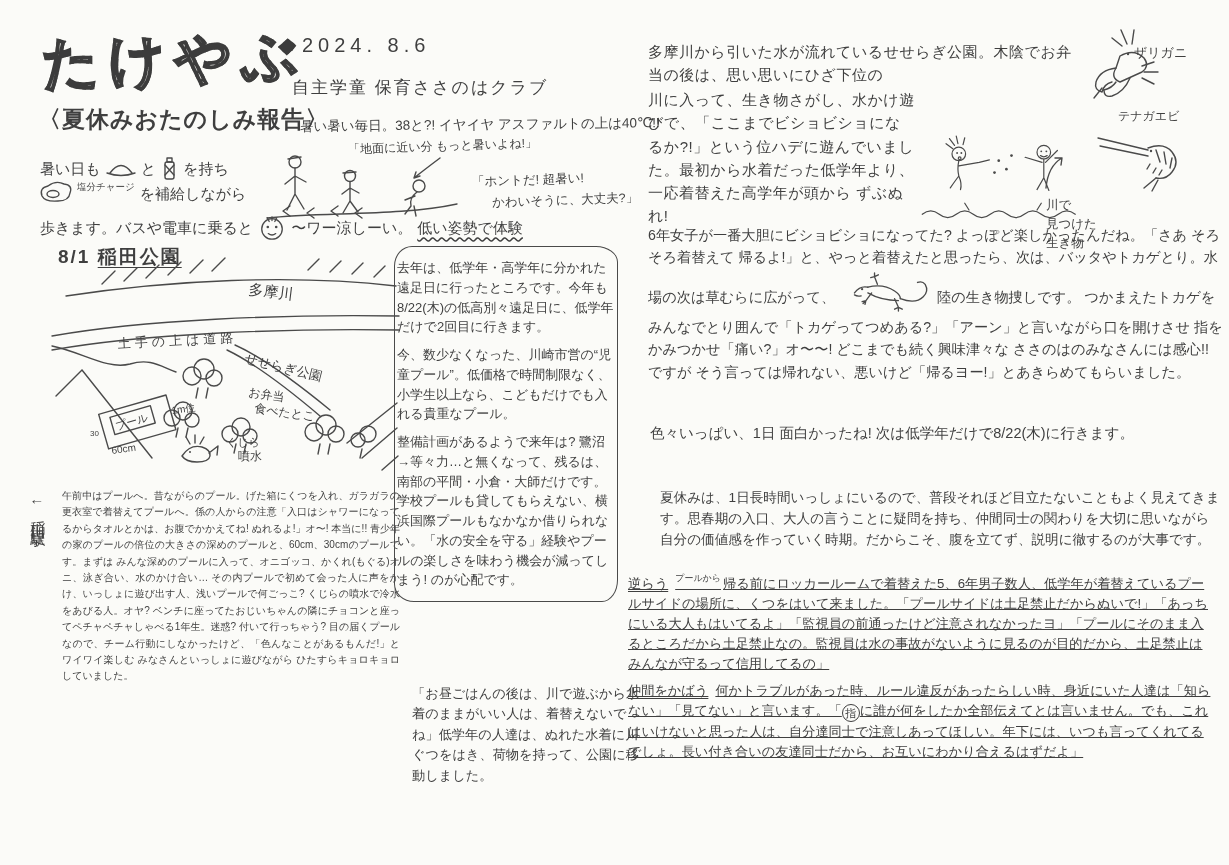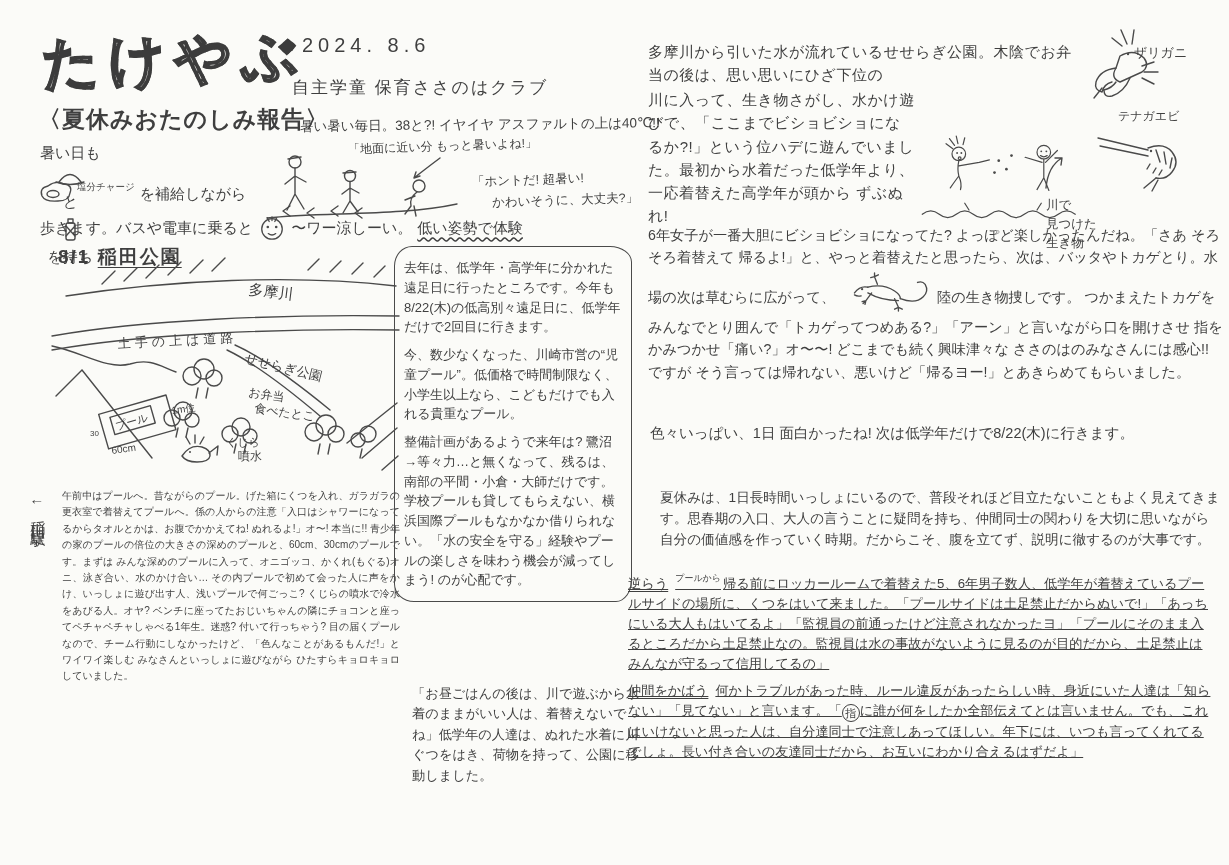--- a/index.html
+++ b/index.html
@@ -24,35 +24,35 @@
       background:repeating-linear-gradient(115deg,#3c3c3c 0 3px,#f7f7f4 3px 7px);
       -webkit-background-clip:text;background-clip:text;color:transparent;
       -webkit-text-stroke:2px #3c3c3c;
     }
   }
   .date{left:302px;top:34px;font-size:20px;letter-spacing:5px;}
   .org{left:292px;top:76px;font-size:17px;letter-spacing:2px;}
   .report-title{left:38px;top:104px;font-size:23px;font-weight:bold;letter-spacing:1px;white-space:nowrap;}
   .heat-line{left:300px;top:116px;font-size:13.5px;white-space:nowrap;transform:rotate(-0.6deg);}
   .hline{font-size:15px;white-space:nowrap;display:flex;align-items:center;gap:5px;}
-  .carry{left:40px;top:144px;flex-direction:column;}
+  .carry{left:40px;top:156px;}
   .salt{left:38px;top:182px;}
   .walk{left:40px;top:214px;}
   .tiny{font-size:9.5px;line-height:1.1;position:relative;top:-7px;}
   .wavy{text-decoration:underline wavy;text-underline-offset:4px;}
   .speech{font-size:12px;white-space:nowrap;}
   .sp-ground{left:348px;top:138px;transform:rotate(-2deg);}
   .sp-hot1{left:472px;top:172px;transform:rotate(-2deg);font-size:12.5px;}
   .sp-hot2{left:492px;top:192px;transform:rotate(-2deg);font-size:12.5px;}
   .inada-h{left:58px;top:244px;font-size:19px;font-weight:bold;letter-spacing:2px;}
   .inada-h .u{text-decoration:underline;text-underline-offset:4px;}
   .station{left:28px;top:498px;writing-mode:vertical-rl;font-size:15px;letter-spacing:4px;}
   .left-para{left:62px;top:488px;width:338px;font-size:10px;line-height:1.64;text-align:justify;}
   .bubble{
-    left:394px;top:246px;width:218px;padding:11px 9px;
+    left:394px;top:246px;width:218px;padding:11px 2px;
     border:1.6px solid #4a4a4a;border-radius:18px 22px 16px 20px / 20px 16px 22px 18px;
     font-size:13px;line-height:1.52;
   }
   .bubble p{margin:0 0 8px;}
   .bubble p:last-child{margin:0;}
   .after-pool{left:412px;top:684px;width:232px;font-size:13.2px;line-height:1.55;}
   .after-pool .t{margin:0 0 4px;}
   .r-para1a{left:648px;top:40px;width:430px;font-size:15px;line-height:1.55;letter-spacing:0.5px;}
   .r-para1b{left:648px;top:88px;width:268px;font-size:15px;line-height:1.55;letter-spacing:0.5px;}
   .label13{font-size:13px;white-space:nowrap;}

